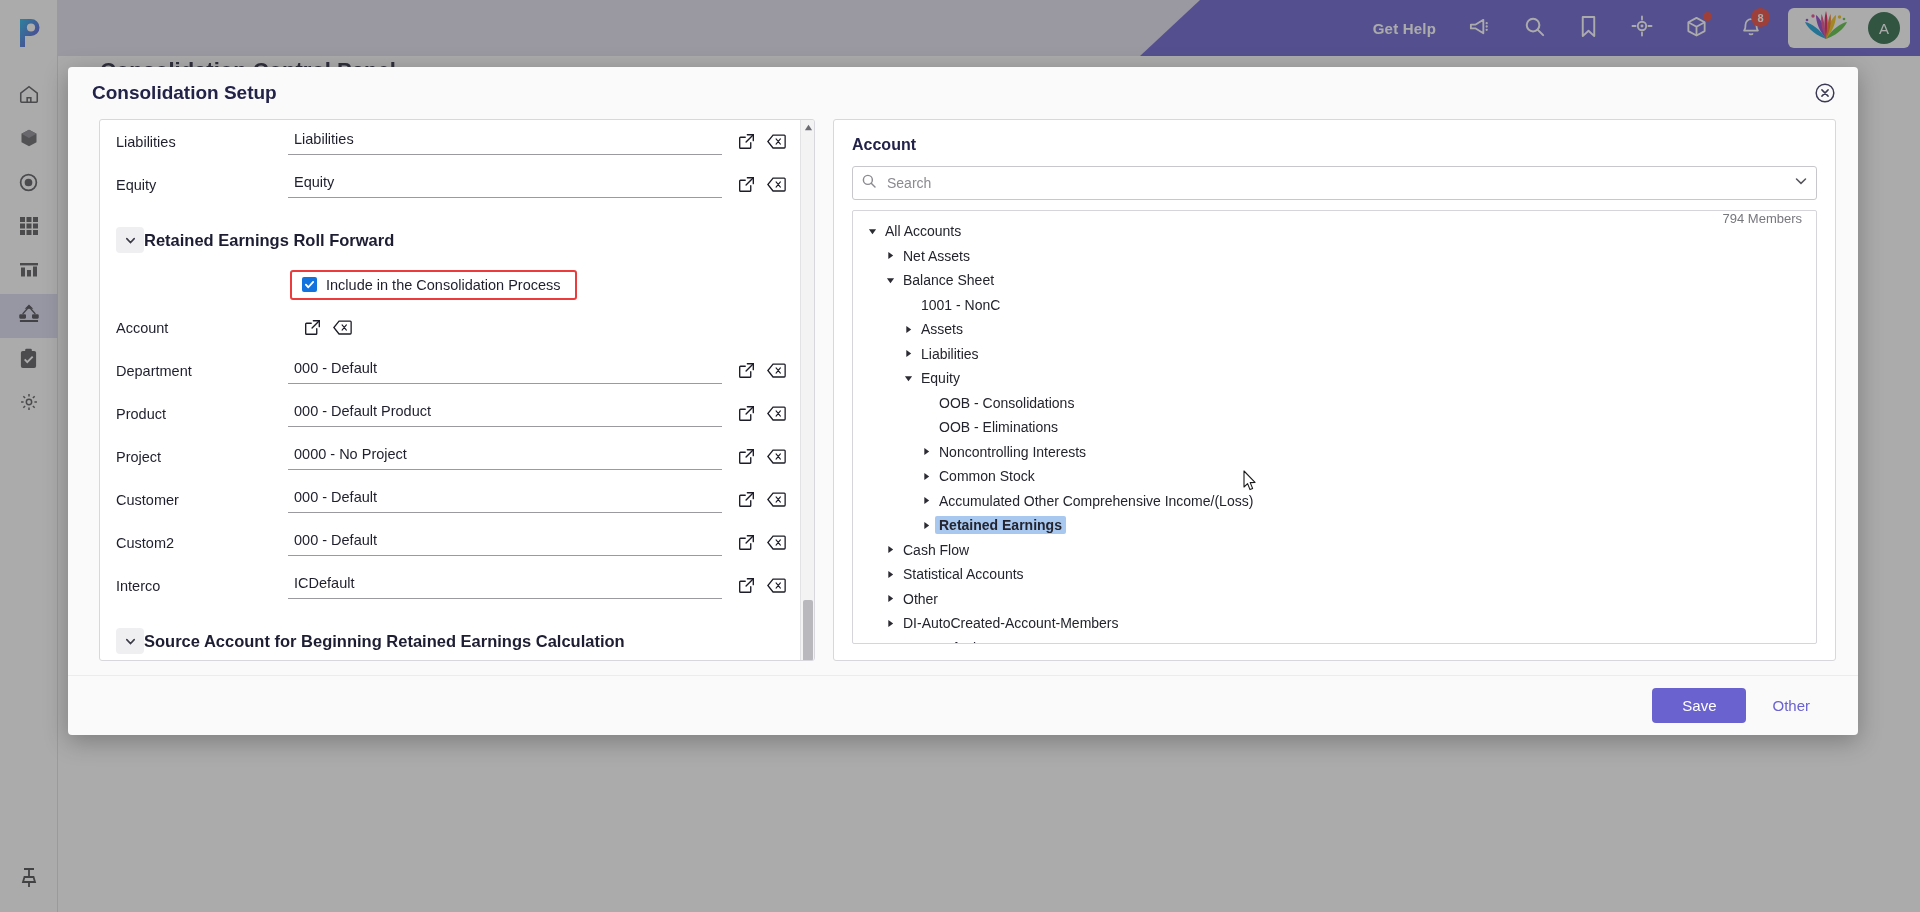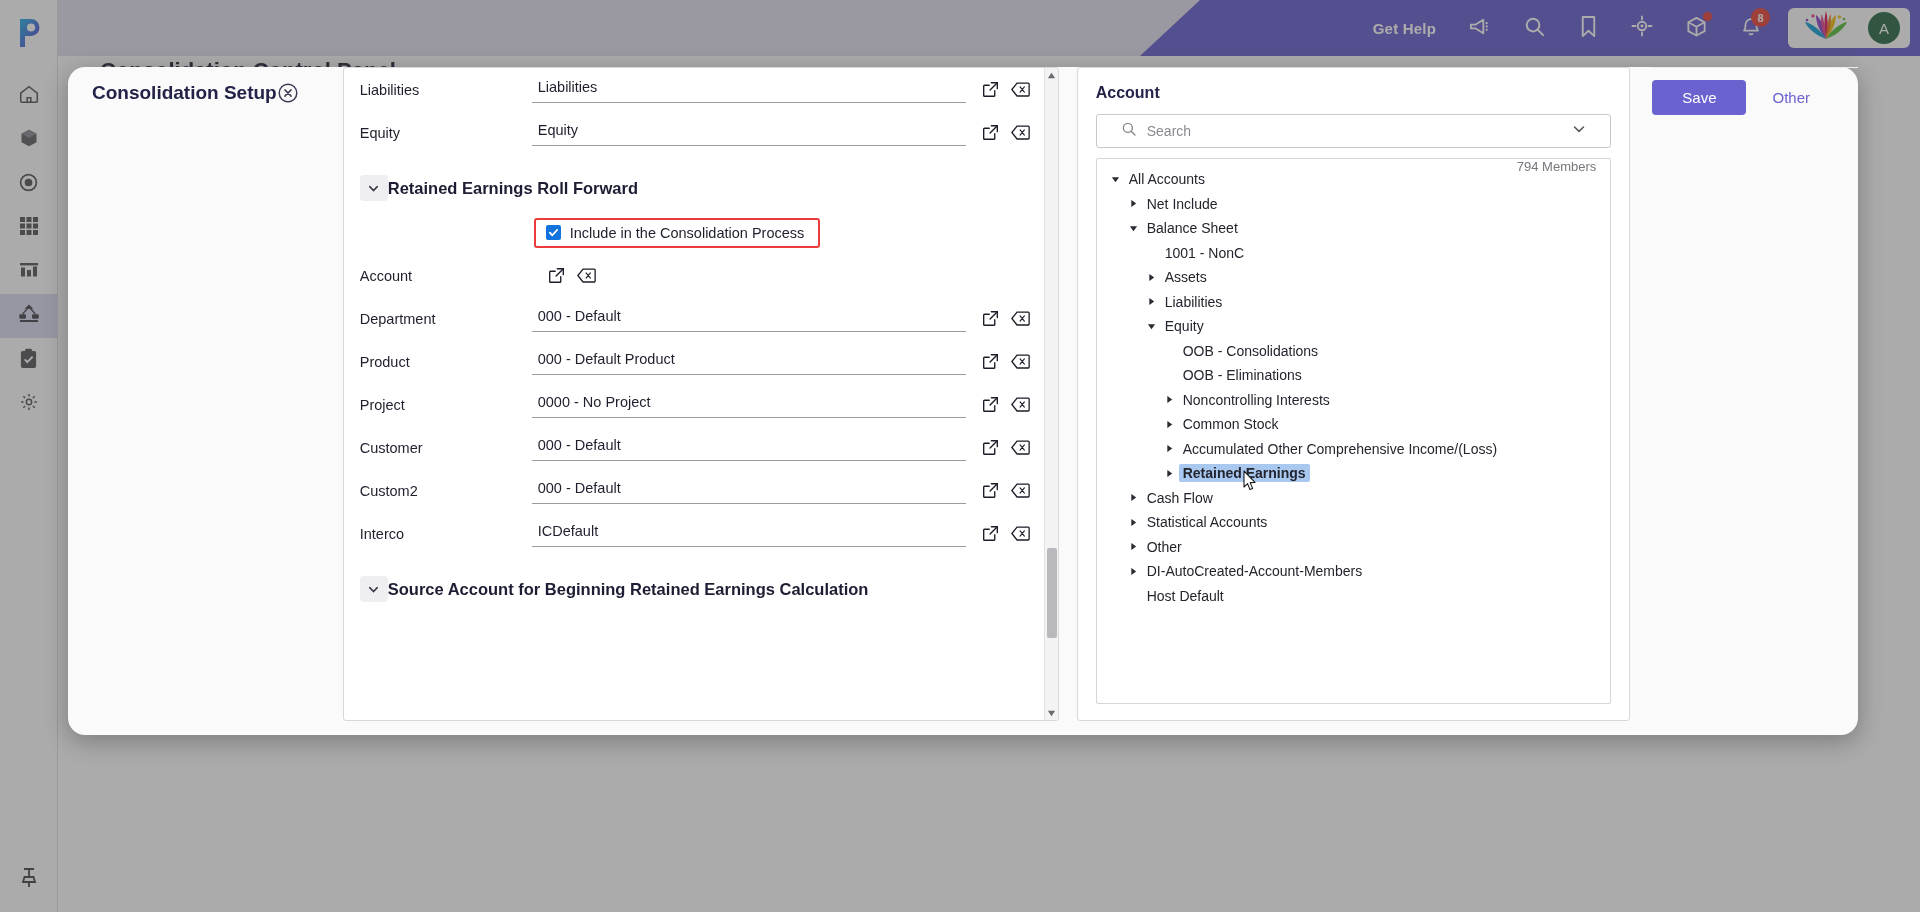--- a/index.html
+++ b/index.html
@@ -76,32 +76,32 @@
     color: #2b2b42; z-index: 2;
   }
   #page-body-bg { position: absolute; left: 58px; top: 56px; right: 0; bottom: 0; background: #ffffff; }
 
   
   #scrim { position: absolute; inset: 0; background: rgba(55,55,55,.42); z-index: 10; }
 
   
   #modal {
     position: absolute; left: 68px; top: 67px; width: 1790px; height: 668px;
-    background: #fafafa; border-radius: 17px; z-index: 20;
+    background: #fafafa; border-radius: 4px; z-index: 20;
     box-shadow: 0 6px 24px rgba(0,0,0,.28);
-    display: flex; flex-direction: row;
+    display: flex; flex-direction: column;
   }
   #modal-header {
     height: 52px; display: flex; align-items: center; justify-content: space-between;
     padding: 0 22px 0 24px; flex: none;
   }
   #modal-title { font-size: 19px; font-weight: bold; color: #23234a; }
   #modal-close { cursor: pointer; color: #3a3a55; display:flex; }
 
-  #modal-body { flex: 1; display: flex; gap: 18px; padding: 0 22px 14px 22px; min-height: 0; }
+  #modal-body { flex: 1; display: flex; gap: 18px; padding: 0 22px 14px 22px; min-height: 0; margin-left: 9px; }
 
   
   #form-panel {
     width: 716px; background: #ffffff; border: 1px solid #d8d8dc; border-radius: 3px;
     position: relative; overflow: hidden; flex: none;
   }
   #form-scroll { position: absolute; inset: 0 14px 0 0; overflow: hidden; }
 
   .row {
     display: flex; align-items: center; height: 43px; padding-left: 16px;
@@ -149,21 +149,21 @@
   }
 
   
   #tree-panel {
     flex: 1; background: #ffffff; border: 1px solid #d8d8dc; border-radius: 3px;
     padding: 16px 18px; display: flex; flex-direction: column; min-width: 0;
   }
   #tree-panel-title { font-size: 16px; font-weight: bold; color: #23234a; margin-bottom: 12px; }
   #tree-search {
     height: 34px; border: 1px solid #c8c8cc; border-radius: 3px; display: flex; align-items: center;
-    padding: 0 24px; gap: 10px; margin-bottom: 10px; flex: none;
+    padding: 0 8px; gap: 10px; margin-bottom: 10px; flex: none;
   }
   #search-placeholder { flex: 1; font-size: 14px; color: #8a8a90; }
   #tree-box {
     flex: 1; border: 1px solid #d5d5da; border-radius: 2px; position: relative;
     overflow: hidden; padding: 8px 0 0 0;
   }
   #member-count { position: absolute; right: 14px; top: 0; font-size: 13px; color: #77777e; }
   .tree-row { display: flex; align-items: center; height: 24.5px; cursor: pointer; }
   .tree-arrow { width: 18px; display: flex; align-items: center; justify-content: center;
     color: #2b2b33; flex: none; }
@@ -641,21 +641,21 @@
                 </span>
                 <span class="tree-label">All Accounts</span>
               </div>
               <div class="tree-row">
                 <span style="width:28px;flex:none;"></span>
                 <span class="tree-arrow">
                   <svg width="9" height="9" viewBox="0 0 10 10" fill="#2b2b33">
                     <path d="M2.6 1 L8 5 L2.6 9 Z"></path>
                   </svg>
                 </span>
-                <span class="tree-label">Net Include</span>
+                <span class="tree-label">Net Assets</span>
               </div>
               <div class="tree-row">
                 <span style="width:28px;flex:none;"></span>
                 <span class="tree-arrow">
                   <svg width="9" height="9" viewBox="0 0 10 10" fill="#2b2b33">
                     <path d="M1 2.6 L9 2.6 L5 8 Z"></path>
                   </svg>
                 </span>
                 <span class="tree-label">Balance Sheet</span>
               </div>

